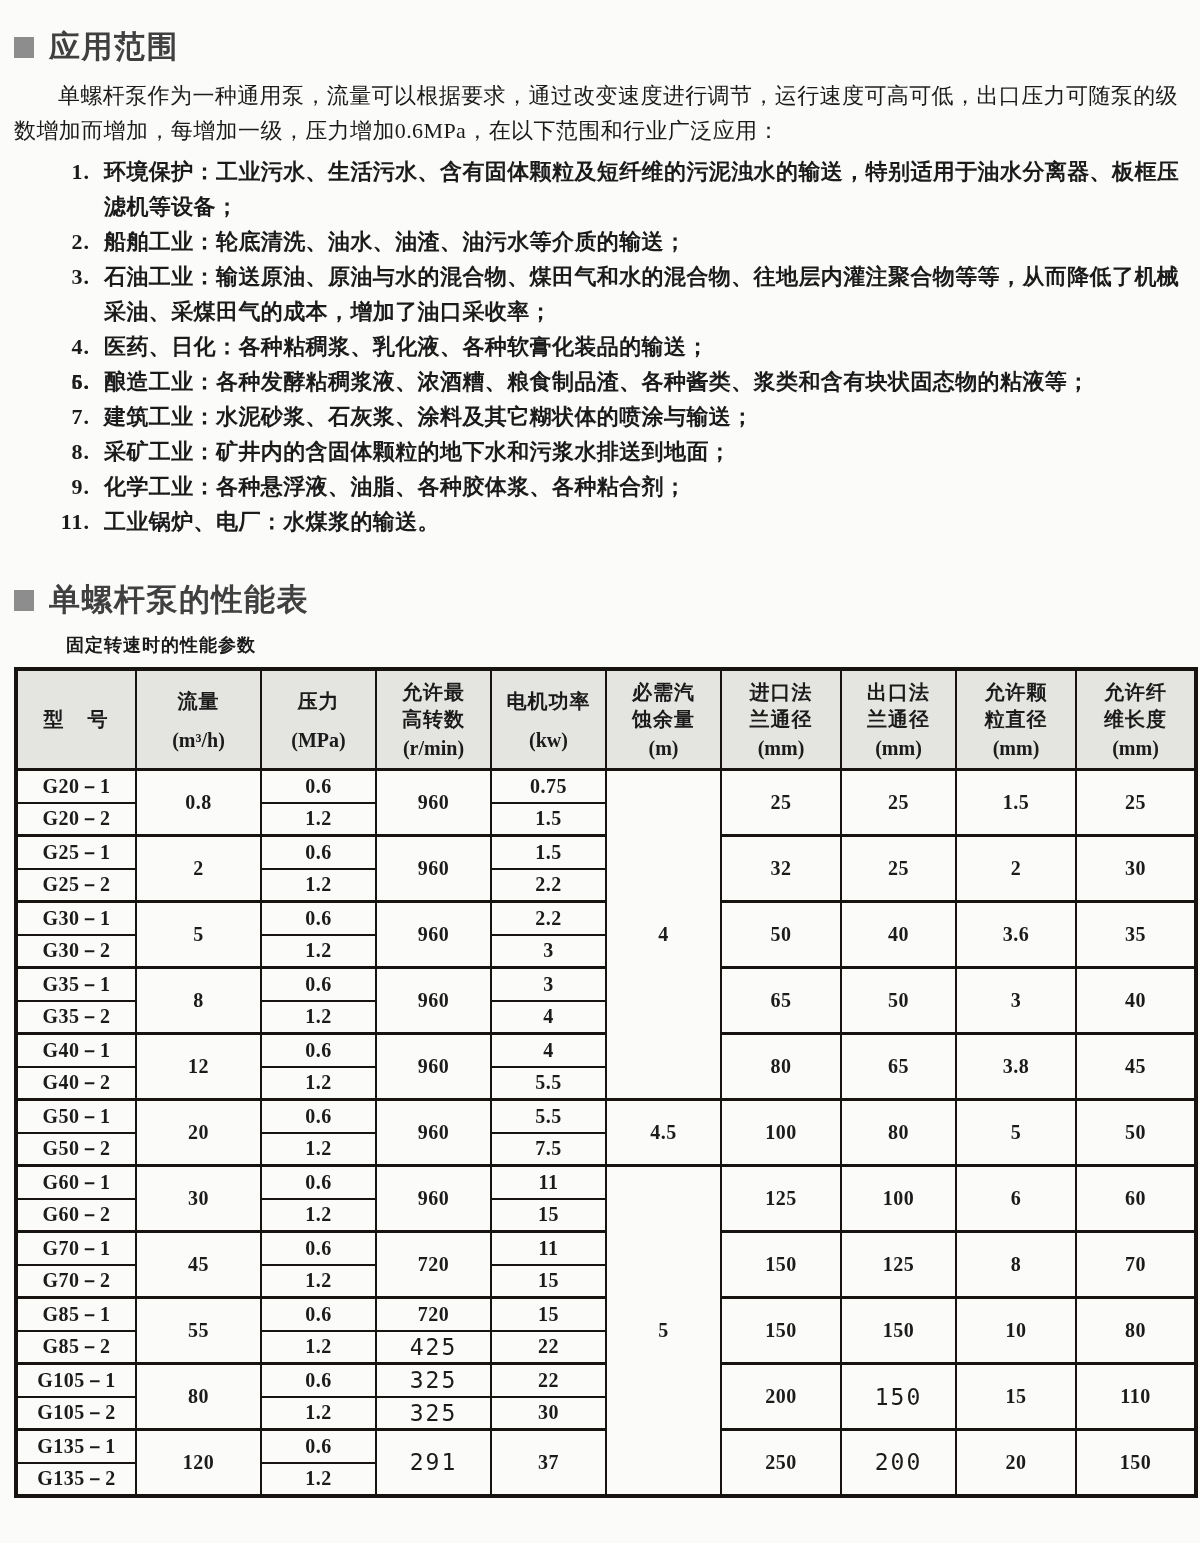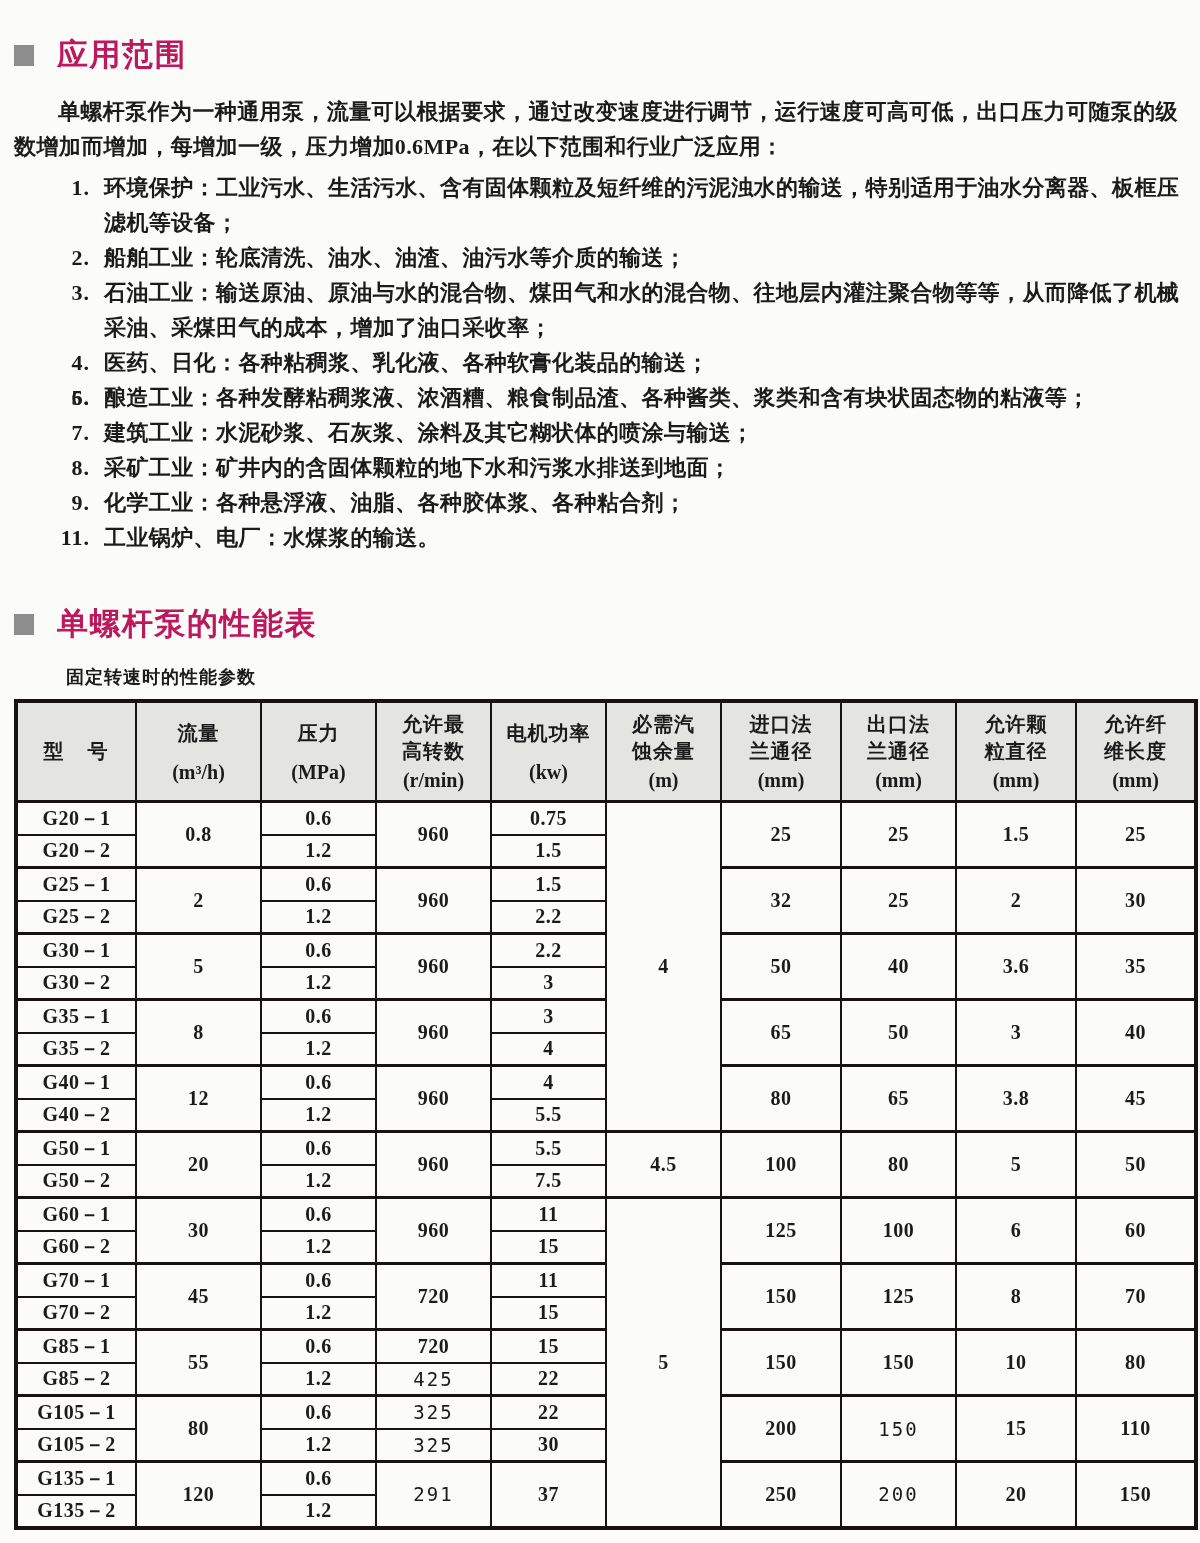--- a/index.html
+++ b/index.html
@@ -3,27 +3,27 @@
 <meta charset="utf-8">
 <style>
   html,body{margin:0;padding:0;background:#fbfbfa;}
   body{width:1200px;height:1543px;overflow:hidden;color:#1b1b1b;
        font-family:"Liberation Serif","DejaVu Serif",serif;}
   .page{width:1200px;height:1543px;box-sizing:border-box;padding:26px 12px 0 14px;}
 
   
   .sec-header{display:flex;align-items:center;margin:0 0 10px 0;}
   .sec-header .sq{display:inline-block;width:20px;height:21px;margin-right:15px;flex:0 0 auto;}
-  .sec-header h1{margin:8px;font-family:"Liberation Sans","DejaVu Sans",sans-serif;
-                 font-size:31px;font-weight:700;letter-spacing:1.5px;color:#be185d;}
+  .sec-header h1{margin:0;font-family:"Liberation Sans","DejaVu Sans",sans-serif;
+                 font-size:31px;font-weight:700;letter-spacing:1.5px;color:#404040;}
   .sec-header.second{margin-top:40px;}
 
   
   .intro{margin:6px 0 6px 0;width:1176px;font-size:22px;line-height:35px;
-         text-indent:2em;font-weight:700;letter-spacing:0.4px;}
+         text-indent:2em;font-weight:400;letter-spacing:0.4px;}
 
   
   .list{margin:2px 0 0 0;}
   .li{position:relative;padding-left:90px;font-size:22px;line-height:35px;
       font-weight:600;letter-spacing:0.4px;}
   .li .num{position:absolute;left:0;top:0;width:76px;text-align:right;
            font-weight:600;letter-spacing:1px;}
 
   
   .subtitle{margin:12px 0 10px 52px;font-size:18px;font-weight:600;letter-spacing:1px;}
@@ -37,21 +37,21 @@
            border-bottom-width:3px;}
   .hw{display:flex;flex-direction:column;justify-content:center;align-items:center;height:97px;}
   .hl{line-height:27px;letter-spacing:1px;}
   .hu{margin-top:13px;line-height:24px;font-size:20px;font-weight:600;}
   .tight .hu{margin-top:3px;}
   .th-model .hl{letter-spacing:2px;}
   tbody tr{height:33px;}
   tbody td{font-size:20px;font-weight:700;letter-spacing:0.5px;}
   tbody tr.grp td{border-top-width:3px;}
   td.alt{font-family:"DejaVu Sans Mono","Liberation Mono",monospace;
-         font-weight:400;font-size:19px;letter-spacing:2px;margin-left:36px;}
+         font-weight:400;font-size:23px;letter-spacing:2px;margin-left:36px;}
 </style>
 </head>
 <body>
 
 <div class="page">
 
   <div class="sec-header">
     <span class="sq" style="background: rgb(141, 141, 141);"></span>
     <h1>应用范围</h1>
   </div>

